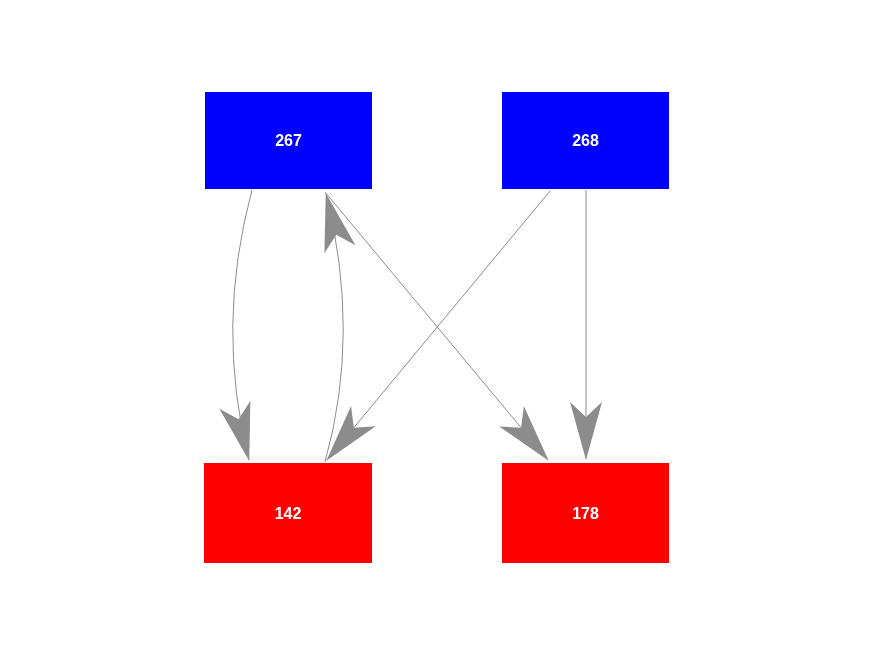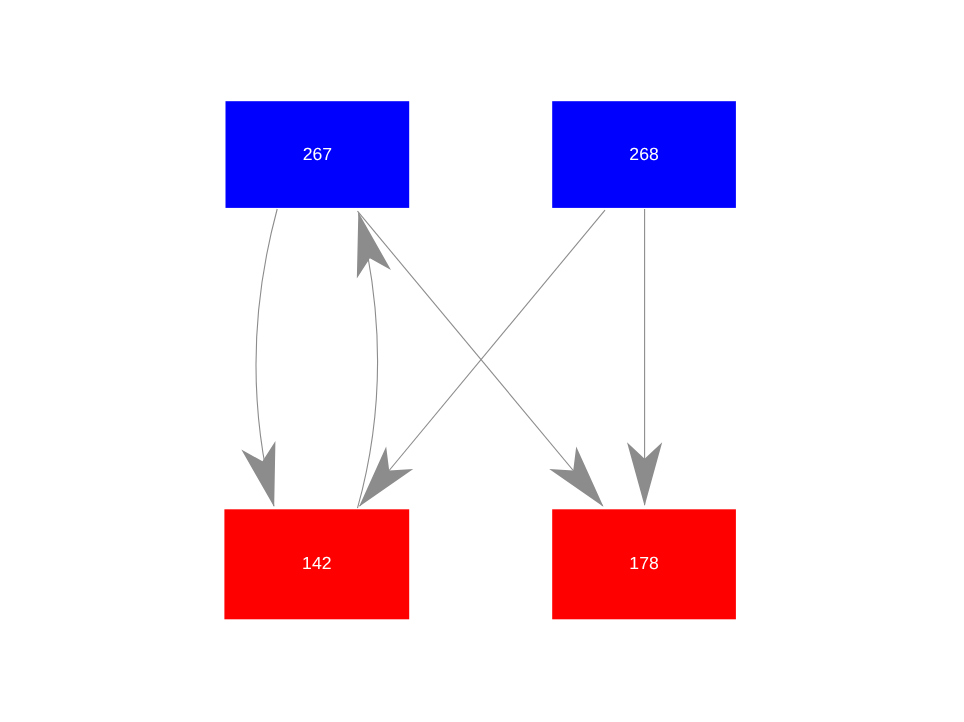--- a/index.html
+++ b/index.html
@@ -7,20 +7,21 @@
     padding: 0;
     background: #FFFFFF;
     font-family: "Liberation Sans", sans-serif;
   }
   .canvas-wrap {
     position: relative;
     width: 772px;
     height: 656px;
     background: #FFFFFF;
     overflow: hidden;
+    font-weight: bold;
   }
   svg text {
     font-family: "Liberation Sans", sans-serif;
     font-size: 16px;
   }
 </style>
 </head>
 <body>
 
 <div class="canvas-wrap">

